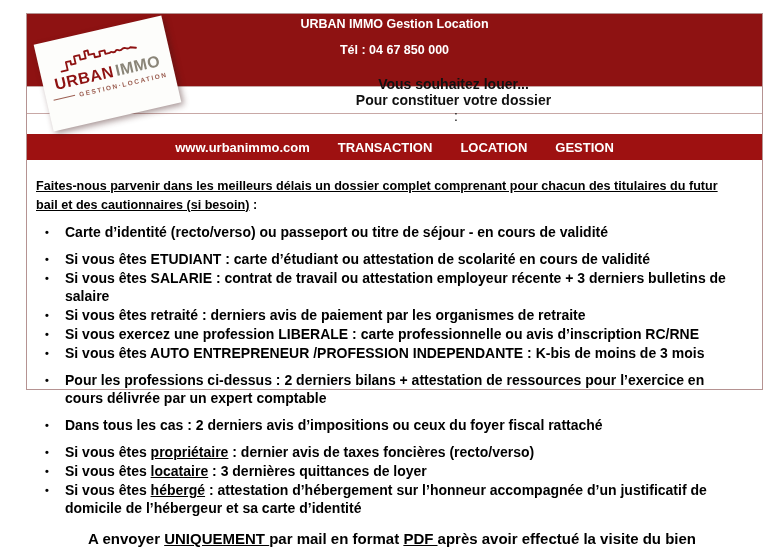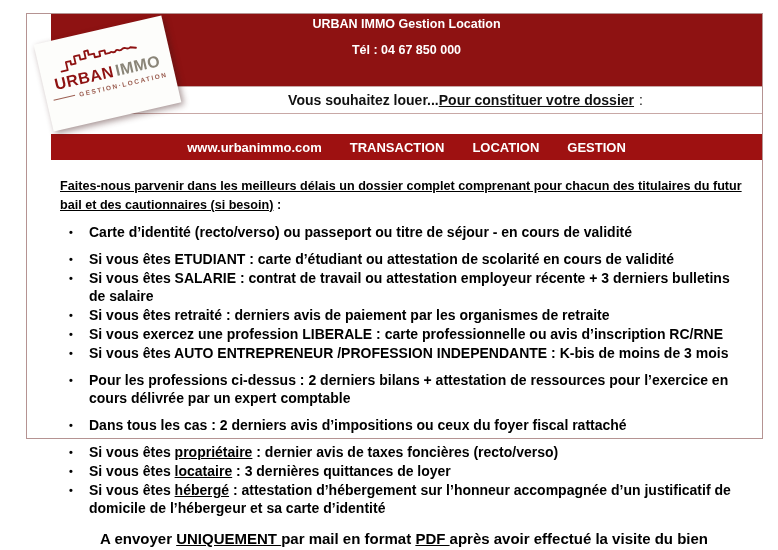--- a/index.html
+++ b/index.html
@@ -9,40 +9,40 @@
     --logo-red:#8e1212;
     --logo-gray:#8a8578;
     --logo-sub:#9c5f52;
   }
   *{margin:0;padding:0;box-sizing:border-box;}
   html,body{background:#ffffff;}
   body{font-family:"Liberation Sans","DejaVu Sans",sans-serif;}
   .page{position:relative;width:778px;height:550px;background:#ffffff;overflow:hidden;}
 
   .doc-frame{
-    position:absolute;left:26px;top:13px;width:737px;height:426px;
-    border:1px solid var(--frame-border);background:#ffffff;padding-left:24px;
+    position:absolute;left:26px;top:13px;width:737px;height:377px;
+    border:1px solid var(--frame-border);background:#ffffff;
   }
 
   
   .band-top{
     height:72px;background:var(--band-dark);color:#ffffff;
     text-align:center;padding-top:3px;
     font-weight:bold;font-size:12.5px;line-height:14.5px;
   }
   .band-top .phone{margin-top:11px;}
 
   .tagline-strip{
     height:28px;background:#ffffff;
     border-top:1px solid #c8a8a6;border-bottom:1px solid #c8a8a6;
     display:flex;align-items:center;justify-content:center;
     padding-left:118px;
-    color:#111;font-size:14px;font-weight:bold;white-space:pre;
+    color:#111;font-size:14px;font-weight:bold;white-space:pre;flex-direction:column;
   }
-  .tagline-strip .part2{margin-left:0;text-decoration:underline;}
+  .tagline-strip .part2{margin-left:0;}
   .tagline-strip .colon{margin-left:5px;font-weight:400;}
 
   .band-nav{
     margin-top:20px;height:26px;background:var(--band-bright);color:#ffffff;
     display:flex;align-items:center;justify-content:center;
     font-size:13px;font-weight:bold;
   }
   .band-nav span{margin:0 14px;}
 
   

